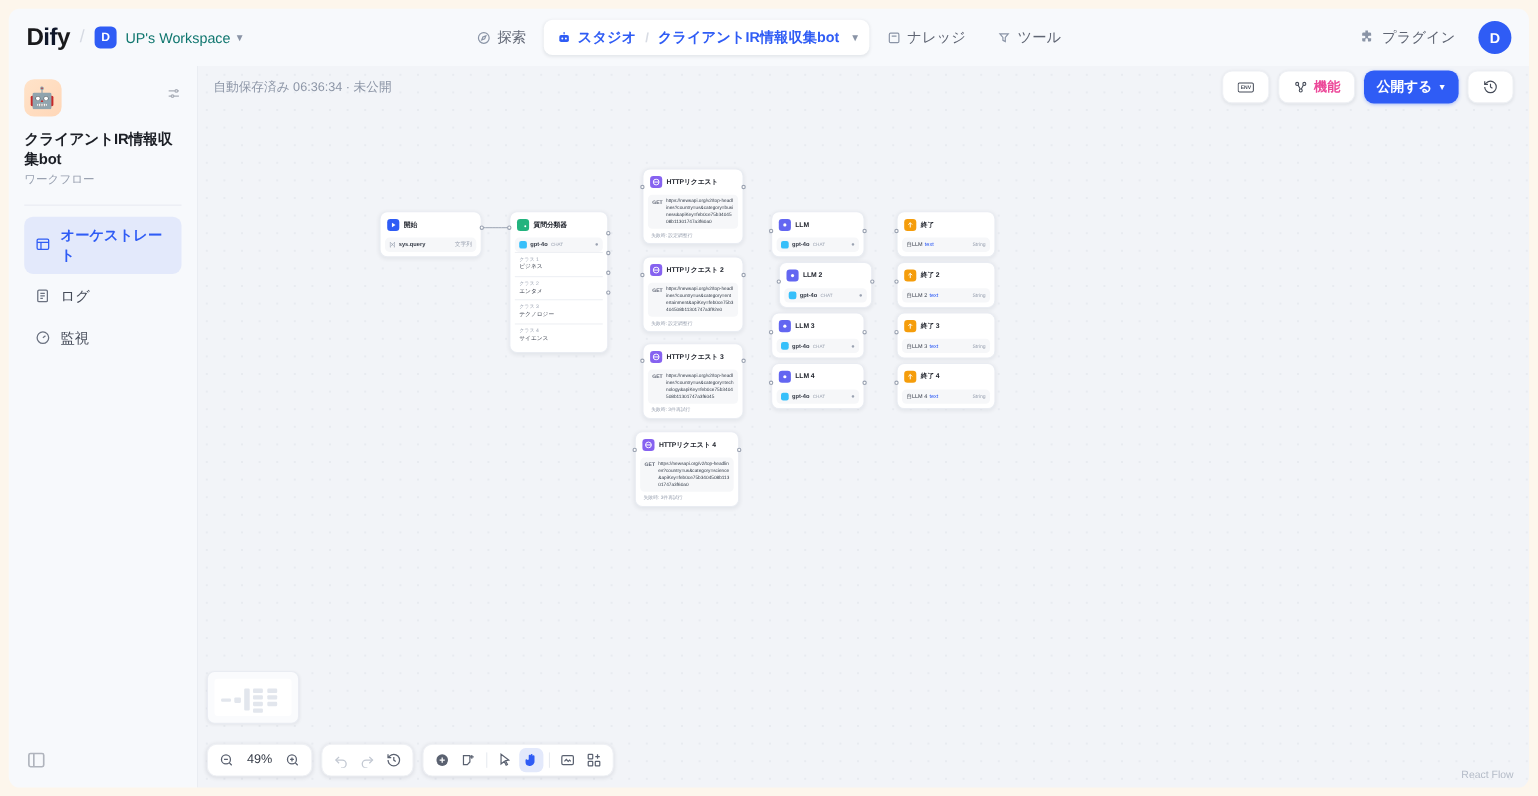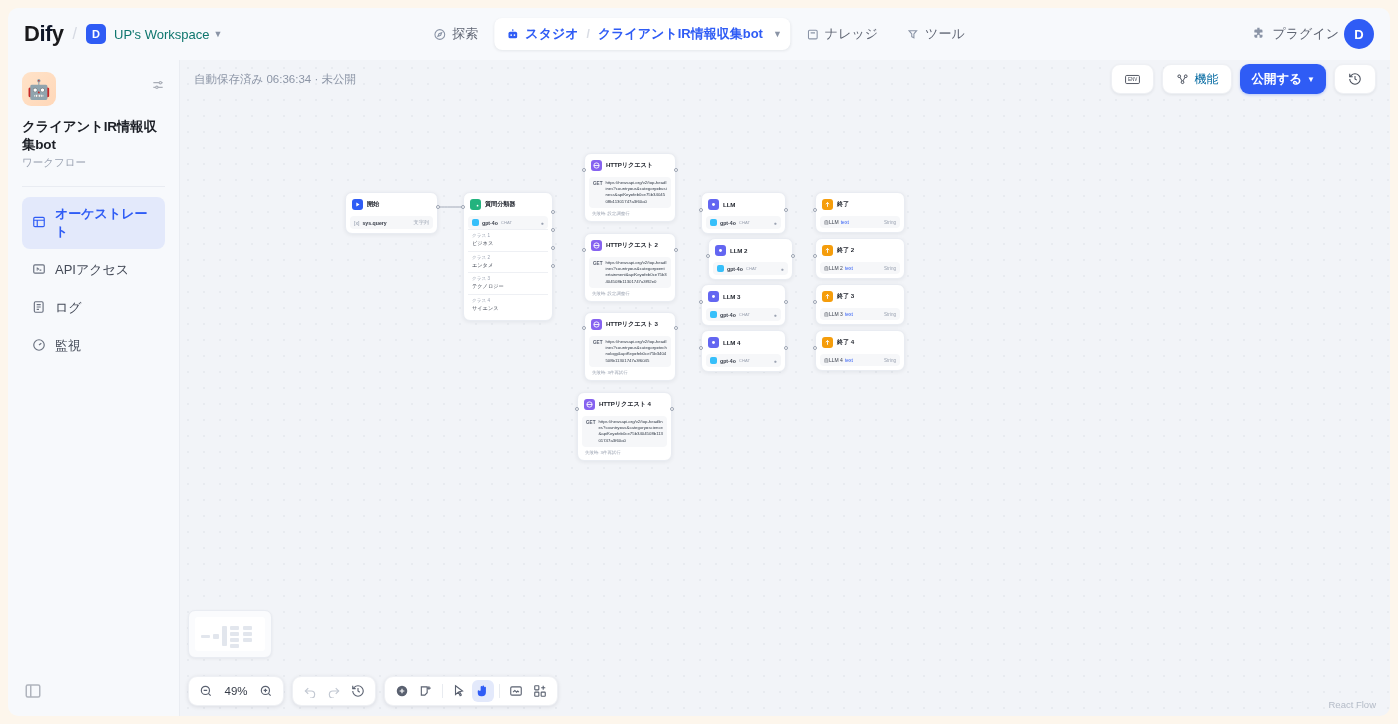--- a/index.html
+++ b/index.html
@@ -52,21 +52,21 @@
   .nav-item.active {
     background: #fff; color: #2f5cf5; font-weight: 700;
     box-shadow: 0 1px 3px rgba(16,24,40,.08);
     padding-right: 8px;
   }
   .nav-item .nicon { display: flex; align-items: center; }
   .nav-sep { color: #d8dce4; margin: 0 2px; font-size: 12px; }
   .app-crumb { color: #2f5cf5; font-weight: 700; font-size: 13px; }
 
   .hdr-right {
-    position: absolute; right: 16px; display: flex; align-items: center; gap: 5px;
+    position: absolute; right: 16px; display: flex; align-items: center; gap: 21px;
   }
   .plugin-link {
     display: flex; align-items: center; gap: 6px;
     font-size: 13px; color: #5f6573; cursor: pointer;
   }
   .avatar {
     width: 30px; height: 30px; border-radius: 50%; background: #2f5cf5;
     color: #fff; font-size: 13px; font-weight: 600;
     display: flex; align-items: center; justify-content: center; cursor: pointer;
   }
@@ -130,21 +130,21 @@
     position: absolute; right: 14px; display: flex; align-items: center; gap: 8px;
   }
   .tb-group {
     background: #fff; border-radius: 9px; height: 30px;
     display: flex; align-items: center; padding: 0 6px; gap: 2px;
     box-shadow: 0 1px 3px rgba(16,24,40,.08); border: 0.5px solid #eef0f4;
   }
   .tb-btn {
     display: flex; align-items: center; gap: 5px;
     padding: 4px 7px; border-radius: 6px; cursor: pointer;
-    font-size: 12px; color: #0369a1;
+    font-size: 12px; color: #ec4899; font-weight: bold;
   }
   .tb-btn.blue { color: #2f5cf5; font-weight: 600; }
   .tb-vsep { width: 1px; height: 14px; background: #e8ebf0; margin: 0 3px; }
   .publish-btn {
     background: #2f5cf5; color: #fff; height: 30px;
     border-radius: 9px; padding: 0 11px;
     display: flex; align-items: center; gap: 5px;
     font-size: 12.5px; font-weight: 600; cursor: pointer;
     box-shadow: 0 1px 3px rgba(47,92,245,.3);
   }
@@ -332,29 +332,20 @@
     <div class="side-item active">
       <span>
         <svg width="14" height="14" viewBox="0 0 24 24" fill="none" stroke="#2f5cf5" stroke-width="2">
           <rect x="3" y="4" width="18" height="16" rx="2"></rect>
             <path d="M3 9h18M9 9v11"></path>
         </svg>
       </span>
       <span>オーケストレート</span>
     </div>
 
-    <div class="side-item">
-      <span>
-        <svg width="14" height="14" viewBox="0 0 24 24" fill="none" stroke="#6b7280" stroke-width="2">
-          <rect x="3" y="5" width="18" height="14" rx="2"></rect>
-            <path d="M8 10l3 2-3 2M13 14h3"></path>
-        </svg>
-      </span>
-      <span>APIアクセス</span>
-    </div>
 
     <div class="side-item">
       <span>
         <svg width="14" height="14" viewBox="0 0 24 24" fill="none" stroke="#6b7280" stroke-width="2">
           <rect x="4" y="3" width="15" height="18" rx="2"></rect>
             <path d="M8 8h7M8 12h7M8 16h4"></path>
         </svg>
       </span>
       <span>ログ</span>
     </div>

